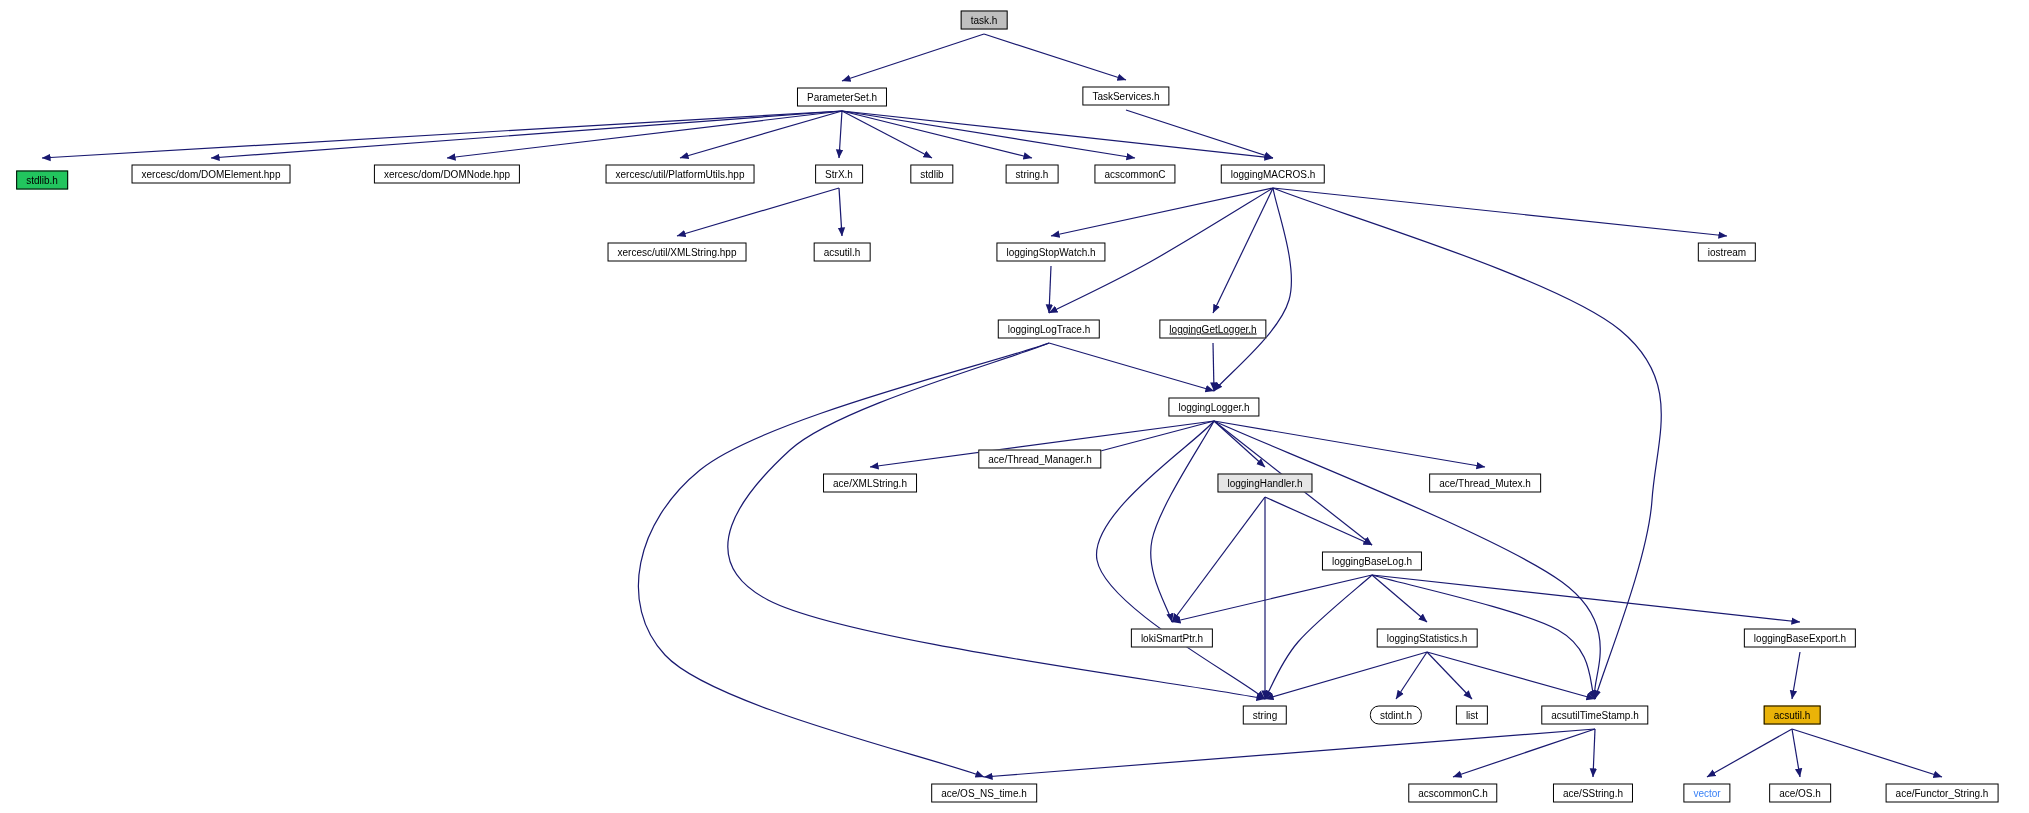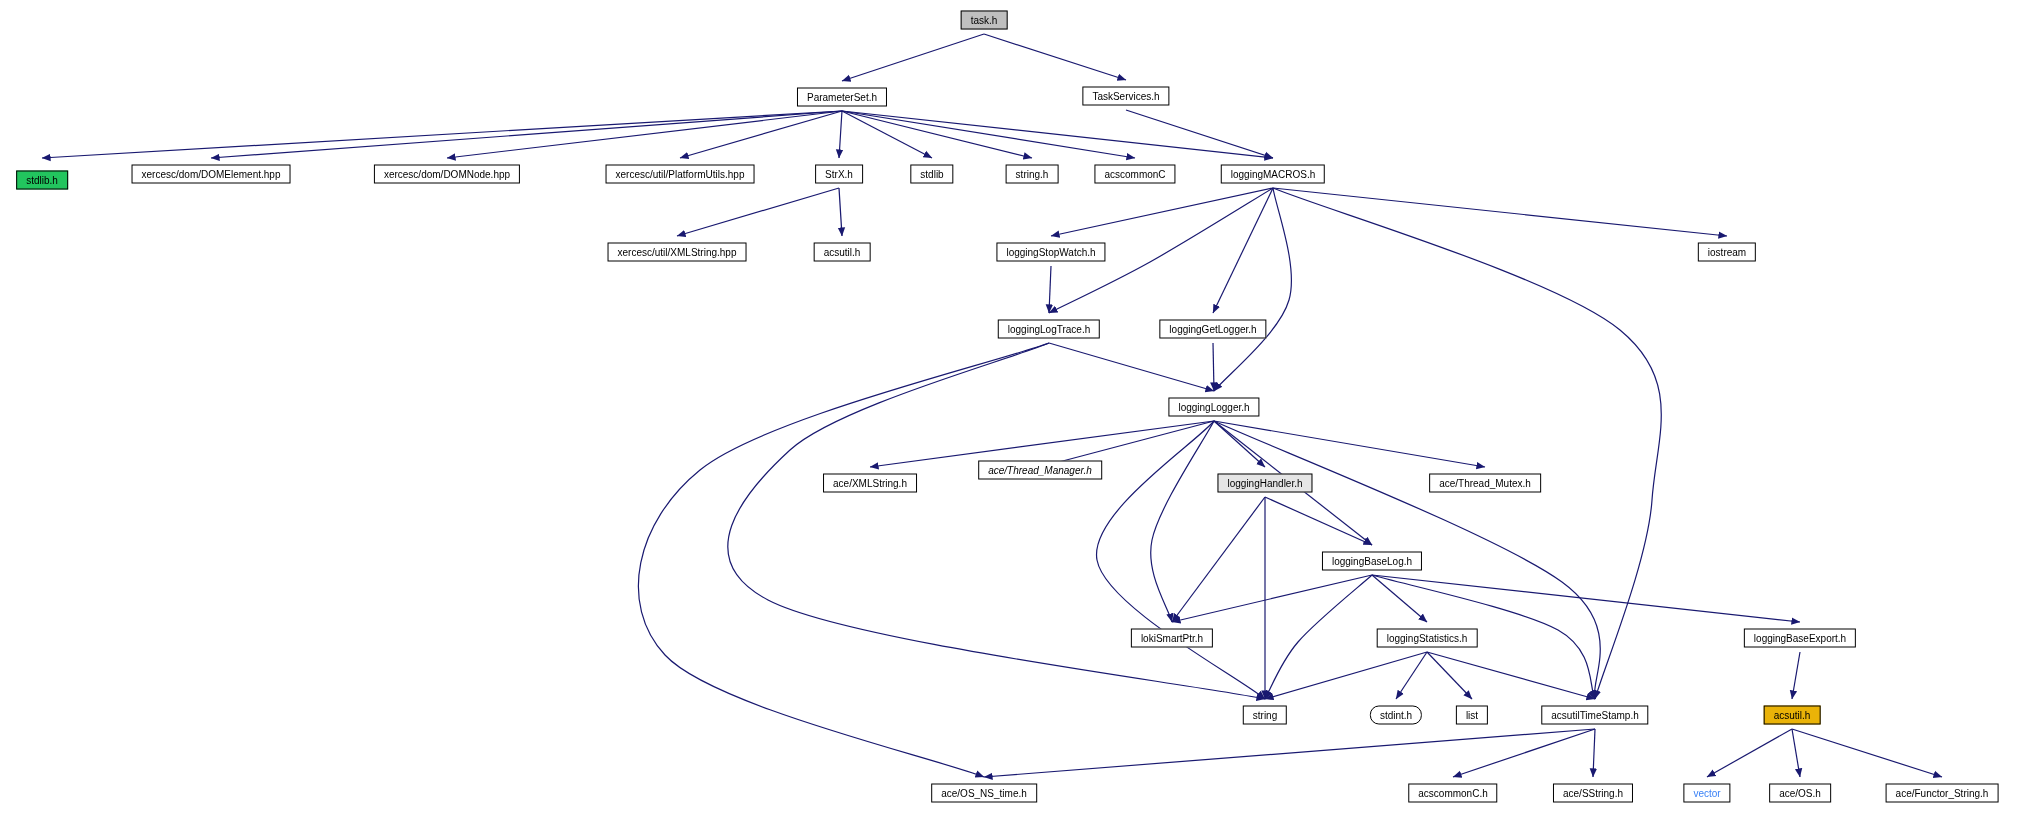--- a/index.html
+++ b/index.html
@@ -102,24 +102,24 @@
       <div class="node" style="left: 839px; top: 174px; background: rgb(255, 255, 255); border-color: rgb(0, 0, 0); color: rgb(0, 0, 0);">StrX.h</div>
       <div class="node" style="left: 932px; top: 174px; background: rgb(255, 255, 255); border-color: rgb(0, 0, 0); color: rgb(0, 0, 0);">stdlib</div>
       <div class="node" style="left: 1032px; top: 174px; background: rgb(255, 255, 255); border-color: rgb(0, 0, 0); color: rgb(0, 0, 0);">string.h</div>
       <div class="node" style="left: 1135px; top: 174px; background: rgb(255, 255, 255); border-color: rgb(0, 0, 0); color: rgb(0, 0, 0);">acscommonC</div>
       <div class="node" style="left: 1273px; top: 174px; background: rgb(255, 255, 255); border-color: rgb(0, 0, 0); color: rgb(0, 0, 0);">loggingMACROS.h</div>
       <div class="node" style="left: 677px; top: 252px; background: rgb(255, 255, 255); border-color: rgb(0, 0, 0); color: rgb(0, 0, 0);">xercesc/util/XMLString.hpp</div>
       <div class="node" style="left: 842px; top: 252px; background: rgb(255, 255, 255); border-color: rgb(0, 0, 0); color: rgb(0, 0, 0);">acsutil.h</div>
       <div class="node" style="left: 1051px; top: 252px; background: rgb(255, 255, 255); border-color: rgb(0, 0, 0); color: rgb(0, 0, 0);">loggingStopWatch.h</div>
       <div class="node" style="left: 1727px; top: 252px; background: rgb(255, 255, 255); border-color: rgb(0, 0, 0); color: rgb(0, 0, 0);">iostream</div>
       <div class="node" style="left: 1049px; top: 329px; background: rgb(255, 255, 255); border-color: rgb(0, 0, 0); color: rgb(0, 0, 0);">loggingLogTrace.h</div>
-      <div class="node" style="left: 1213px; top: 329px; background: rgb(255, 255, 255); border-color: rgb(0, 0, 0); color: rgb(0, 0, 0);">loggingGetLogger.h</div>
+      <div class="node" style="left: 1213px; top: 329px; background: rgb(255, 255, 255); border-color: rgb(0, 0, 0); color: rgb(0, 0, 0); text-decoration: underline;">loggingGetLogger.h</div>
       <div class="node" style="left: 1214px; top: 407px; background: rgb(255, 255, 255); border-color: rgb(0, 0, 0); color: rgb(0, 0, 0);">loggingLogger.h</div>
       <div class="node" style="left: 870px; top: 483px; background: rgb(255, 255, 255); border-color: rgb(0, 0, 0); color: rgb(0, 0, 0);">ace/XMLString.h</div>
-      <div class="node" style="left: 1040px; top: 470px; background: rgb(255, 255, 255); border-color: rgb(0, 0, 0); color: rgb(0, 0, 0); font-style: italic;">ace/Thread_Manager.h</div>
+      <div class="node" style="left: 1040px; top: 459px; background: rgb(255, 255, 255); border-color: rgb(0, 0, 0); color: rgb(0, 0, 0);">ace/Thread_Manager.h</div>
       <div class="node" style="left: 1265px; top: 483px; background: #e5e5e5; border-color: rgb(0, 0, 0); color: rgb(0, 0, 0);">loggingHandler.h</div>
       <div class="node" style="left: 1485px; top: 483px; background: rgb(255, 255, 255); border-color: rgb(0, 0, 0); color: rgb(0, 0, 0);">ace/Thread_Mutex.h</div>
       <div class="node" style="left: 1372px; top: 561px; background: rgb(255, 255, 255); border-color: rgb(0, 0, 0); color: rgb(0, 0, 0);">loggingBaseLog.h</div>
       <div class="node" style="left: 1172px; top: 638px; background: rgb(255, 255, 255); border-color: rgb(0, 0, 0); color: rgb(0, 0, 0);">lokiSmartPtr.h</div>
       <div class="node" style="left: 1427px; top: 638px; background: rgb(255, 255, 255); border-color: rgb(0, 0, 0); color: rgb(0, 0, 0);">loggingStatistics.h</div>
       <div class="node" style="left: 1800px; top: 638px; background: rgb(255, 255, 255); border-color: rgb(0, 0, 0); color: rgb(0, 0, 0);">loggingBaseExport.h</div>
       <div class="node" style="left: 1265px; top: 715px; background: rgb(255, 255, 255); border-color: rgb(0, 0, 0); color: rgb(0, 0, 0);">string</div>
       <div class="node" style="left: 1396px; top: 715px; background: rgb(255, 255, 255); border-color: rgb(0, 0, 0); color: rgb(0, 0, 0); border-radius: 9px;">stdint.h</div>
       <div class="node" style="left: 1472px; top: 715px; background: rgb(255, 255, 255); border-color: rgb(0, 0, 0); color: rgb(0, 0, 0);">list</div>
       <div class="node" style="left: 1595px; top: 715px; background: rgb(255, 255, 255); border-color: rgb(0, 0, 0); color: rgb(0, 0, 0);">acsutilTimeStamp.h</div>

